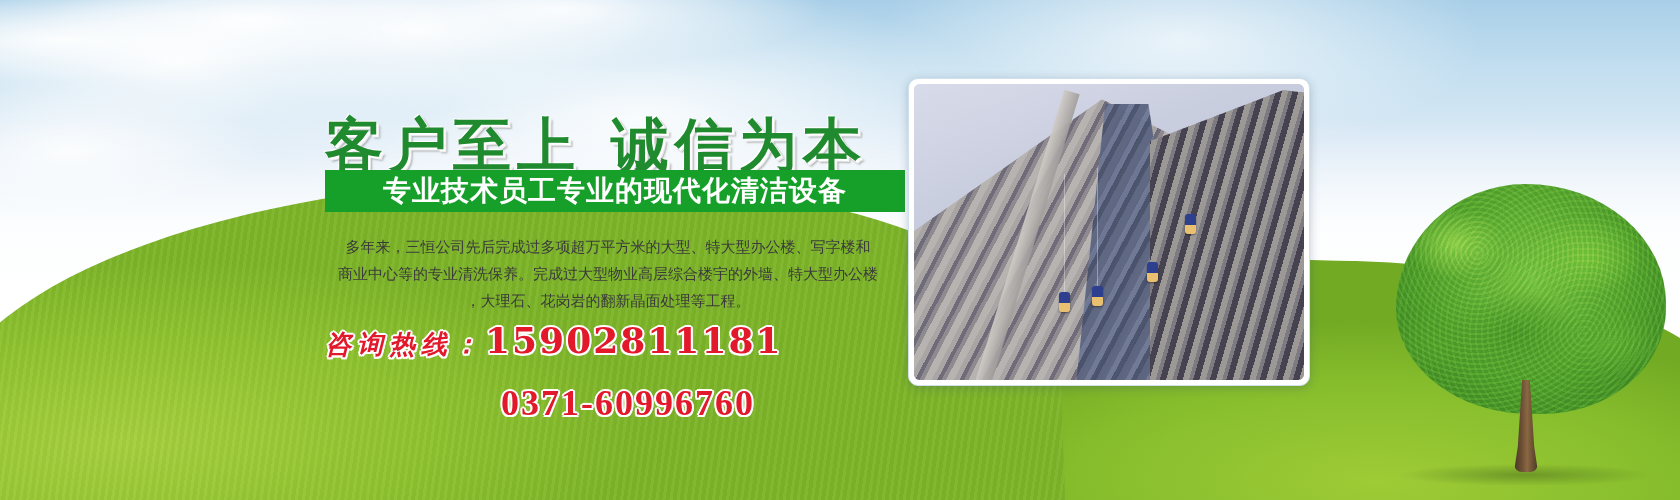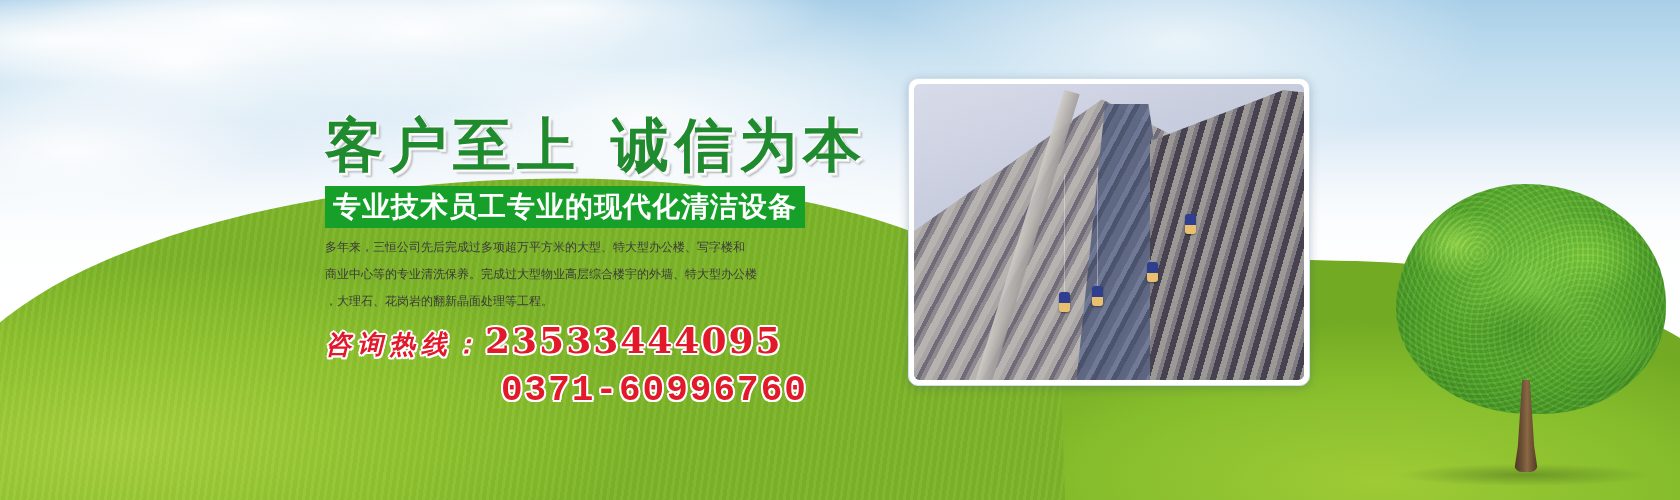--- a/index.html
+++ b/index.html
@@ -116,22 +116,22 @@
       -1px -1px 0 #ffffff;
     white-space: nowrap;
     line-height: 1;
   }
   .headline .gap { display: inline-block; width: 30px; }
 
   
   .green-bar {
     position: absolute;
     left: 325px;
-    top: 186px;
-    width: 480px;
+    top: 170px;
+    width: 580px;
     height: 42px;
     background: #16a02a;
     display: flex;
     align-items: center;
     justify-content: center;
   }
   .green-bar-text {
     color: #ffffff;
     font-size: 28px;
     font-weight: bold;
@@ -141,23 +141,24 @@
     font-family: "DejaVu Sans", "Liberation Sans", sans-serif;
   }
 
   
   .body-copy {
     position: absolute;
     left: 325px;
     top: 234px;
     width: 566px;
     color: #3b3b3b;
-    font-size: 12px;
+    font-size: 15px;
     line-height: 27px;
     font-family: "DejaVu Sans", "Liberation Sans", sans-serif;
+    text-align: center;
   }
   .body-copy p { margin: 0; }
 
   
   .phone-block {
     position: absolute;
     left: 325px;
     top: 318px;
     width: 600px;
   }
@@ -177,29 +178,29 @@
     letter-spacing: 6px;
     font-style: italic;
     font-size: 26px;
   }
   .phone-number {
     font-size: 36px;
     letter-spacing: 2px;
     font-family: "DejaVu Serif", "Liberation Serif", serif;
   }
   .phone-line-2 {
-    margin-top: 2px;
+    margin-top: 14px;
     padding-left: 176px;
     font-size: 36px;
     font-weight: bold;
     color: #e2182b;
     letter-spacing: 2px;
     white-space: nowrap;
     line-height: 46px;
-    font-family: Liberation Mono, monospace;
+    font-family: Liberation Serif, serif;
     text-shadow:
       1.5px 1.5px 0 #ffffff, -1.5px -1.5px 0 #ffffff,
       1.5px -1.5px 0 #ffffff, -1.5px 1.5px 0 #ffffff,
       0 2px 0 #ffffff, 0 -2px 0 #ffffff, 2px 0 0 #ffffff, -2px 0 0 #ffffff;
   }
 
   
   .photo-frame {
     position: absolute;
     left: 908px;
@@ -373,21 +374,21 @@
   </div>
 
   <div class="body-copy">
     <p>多年来，三恒公司先后完成过多项超万平方米的大型、特大型办公楼、写字楼和</p>
     <p>商业中心等的专业清洗保养。完成过大型物业高层综合楼宇的外墙、特大型办公楼</p>
     <p>，大理石、花岗岩的翻新晶面处理等工程。</p>
   </div>
 
   <div class="phone-block">
     <div class="phone-line-1">
-      <span class="phone-label">咨询热线：</span><span class="phone-number">23533444095</span>
+      <span class="phone-label">咨询热线：</span><span class="phone-number">15902811181</span>
     </div>
     <div class="phone-line-2">0371-60996760</div>
   </div>
 
   <div class="photo-frame">
     <div class="photo-inner">
       <div class="ph-sky"></div>
       <div class="ph-left-face"></div>
       <div class="ph-glass"></div>
       <div class="ph-edge"></div>

